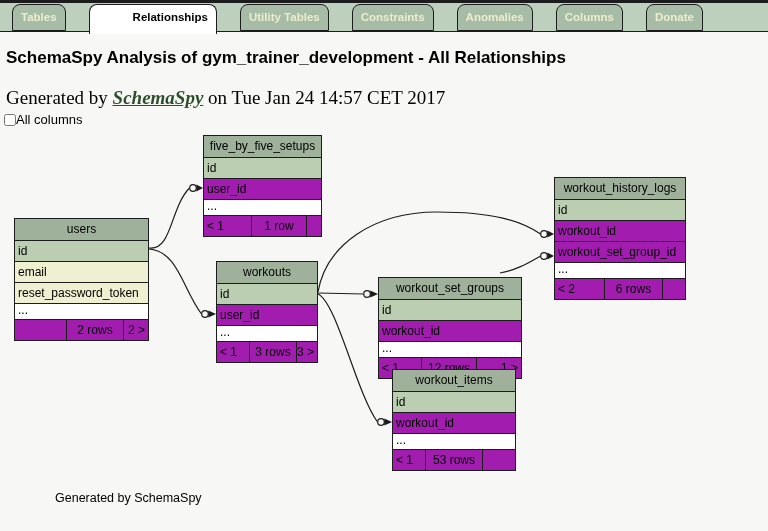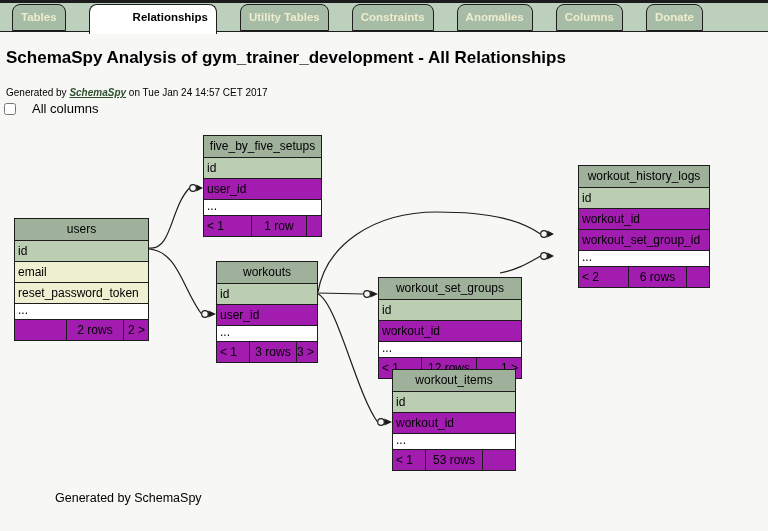--- a/index.html
+++ b/index.html
@@ -23,23 +23,23 @@
     border:1px solid var(--border,#1c1c1c);border-radius:8px 8px 0 0;
     font-size:11.5px;font-weight:bold;cursor:pointer;white-space:nowrap;
   }
   .tab.active{
     background:var(--active-tab-bg,#ffffff);color:#000;
     height:29px;border-bottom:none;position:relative;z-index:6;padding-left:43px;
   }
   
   .content{position:relative;z-index:2;}
   h1.title{margin:16px 0 0 6px;font-size:17px;font-weight:bold;}
-  .byline{margin:19px 0 0 6px;font-size:10px;}
+  .byline{margin:19px 0 0 6px;font-size:19px;font-family:Liberation Serif, serif;}
   .byline a{color:var(--link,#2d4f2d);font-weight:bold;font-style:italic;text-decoration:underline;cursor:pointer;}
-  .allcols{margin:3px 0 0 4px;font-size:13px;display:flex;align-items:center;gap:16px;}
+  .allcols{margin:3px 0 0 4px;font-size:13px;display:flex;align-items:center;gap:0;}
   .allcols input{width:12px;height:12px;margin:0;}
   
   #diagram{position:absolute;left:0;top:0;width:768px;height:531px;z-index:1;}
   #wires{position:absolute;left:0;top:0;}
   .db-table{
     position:absolute;border:1.5px solid var(--border,#1c1c1c);
     background:#a21caf;font-size:12px;box-sizing:border-box;cursor:pointer;
   }
   .db-table .hdr{
     height:21px;line-height:21px;text-align:center;
@@ -125,21 +125,21 @@
       <div class="hdr">workout_set_groups</div>
       <div class="col pk">id</div>
       <div class="col normal">workout_id</div>
       <div class="col ellipsis">...</div>
       <div class="tfoot">
         <span style="width: 42px;">&lt; 1</span>
         <span style="width: 55px;">12 rows</span>
         <span>1 &gt;</span>
       </div>
     </div>
-    <div class="db-table" style="left: 554px; top: 165px; width: 132px; margin-left: 24px;">
+    <div class="db-table" style="left: 554px; top: 177px; width: 132px;">
       <div class="hdr">workout_history_logs</div>
       <div class="col pk">id</div>
       <div class="col normal">workout_id</div>
       <div class="col normal">workout_set_group_id</div>
       <div class="col ellipsis">...</div>
       <div class="tfoot">
         <span style="width: 49px;">&lt; 2</span>
         <span style="width: 58px;">6 rows</span>
         <span></span>
       </div>

